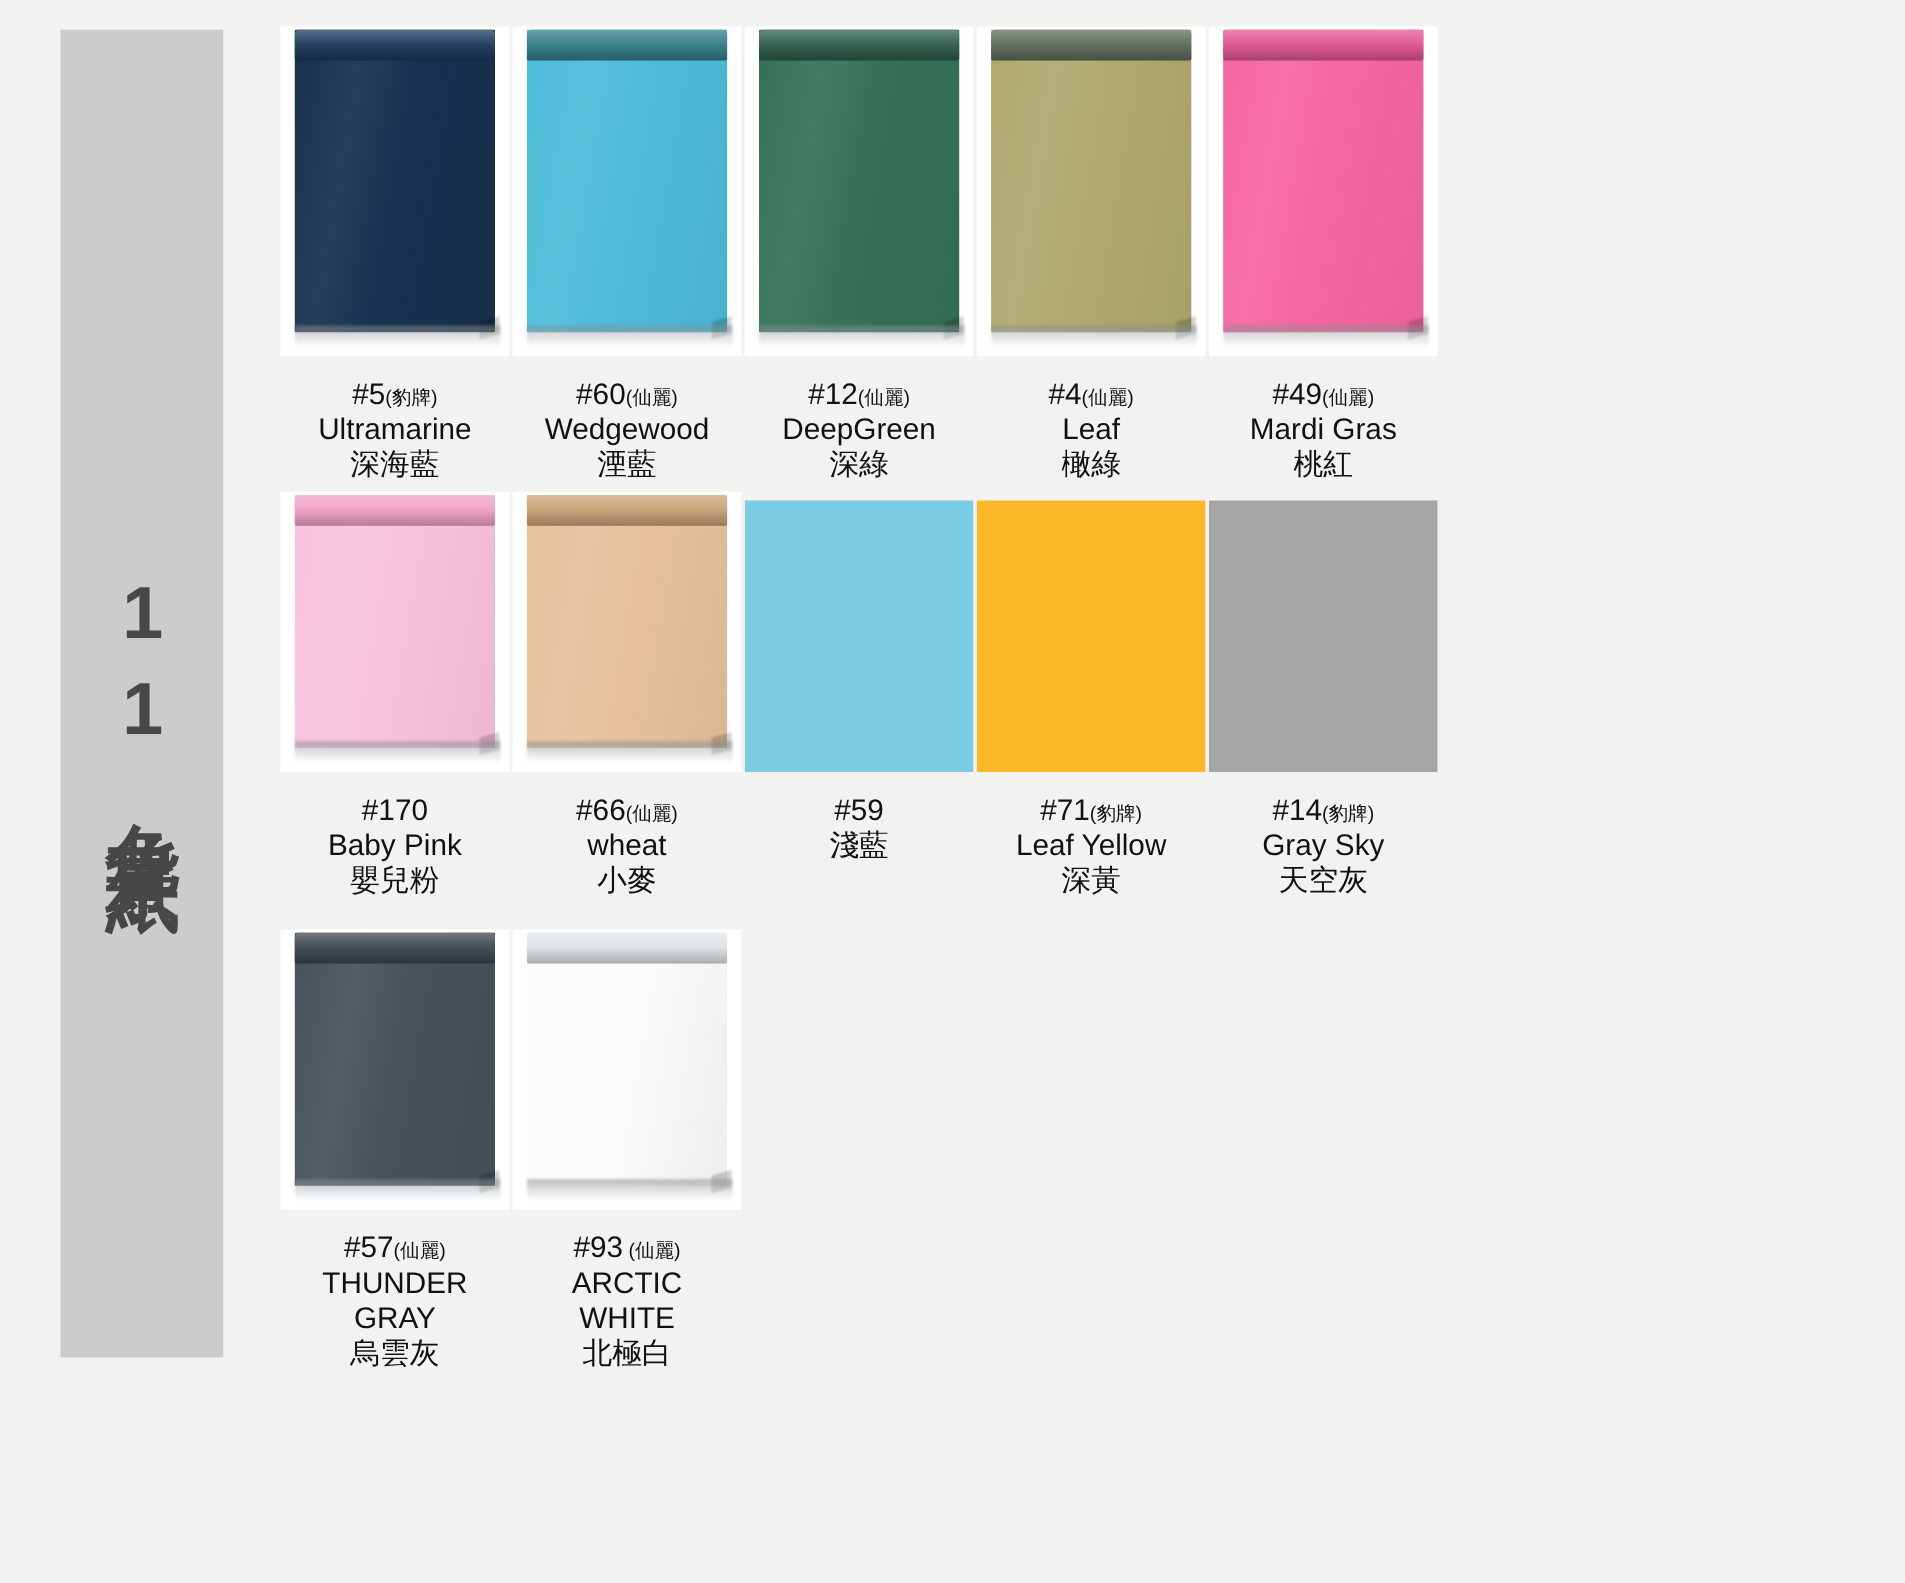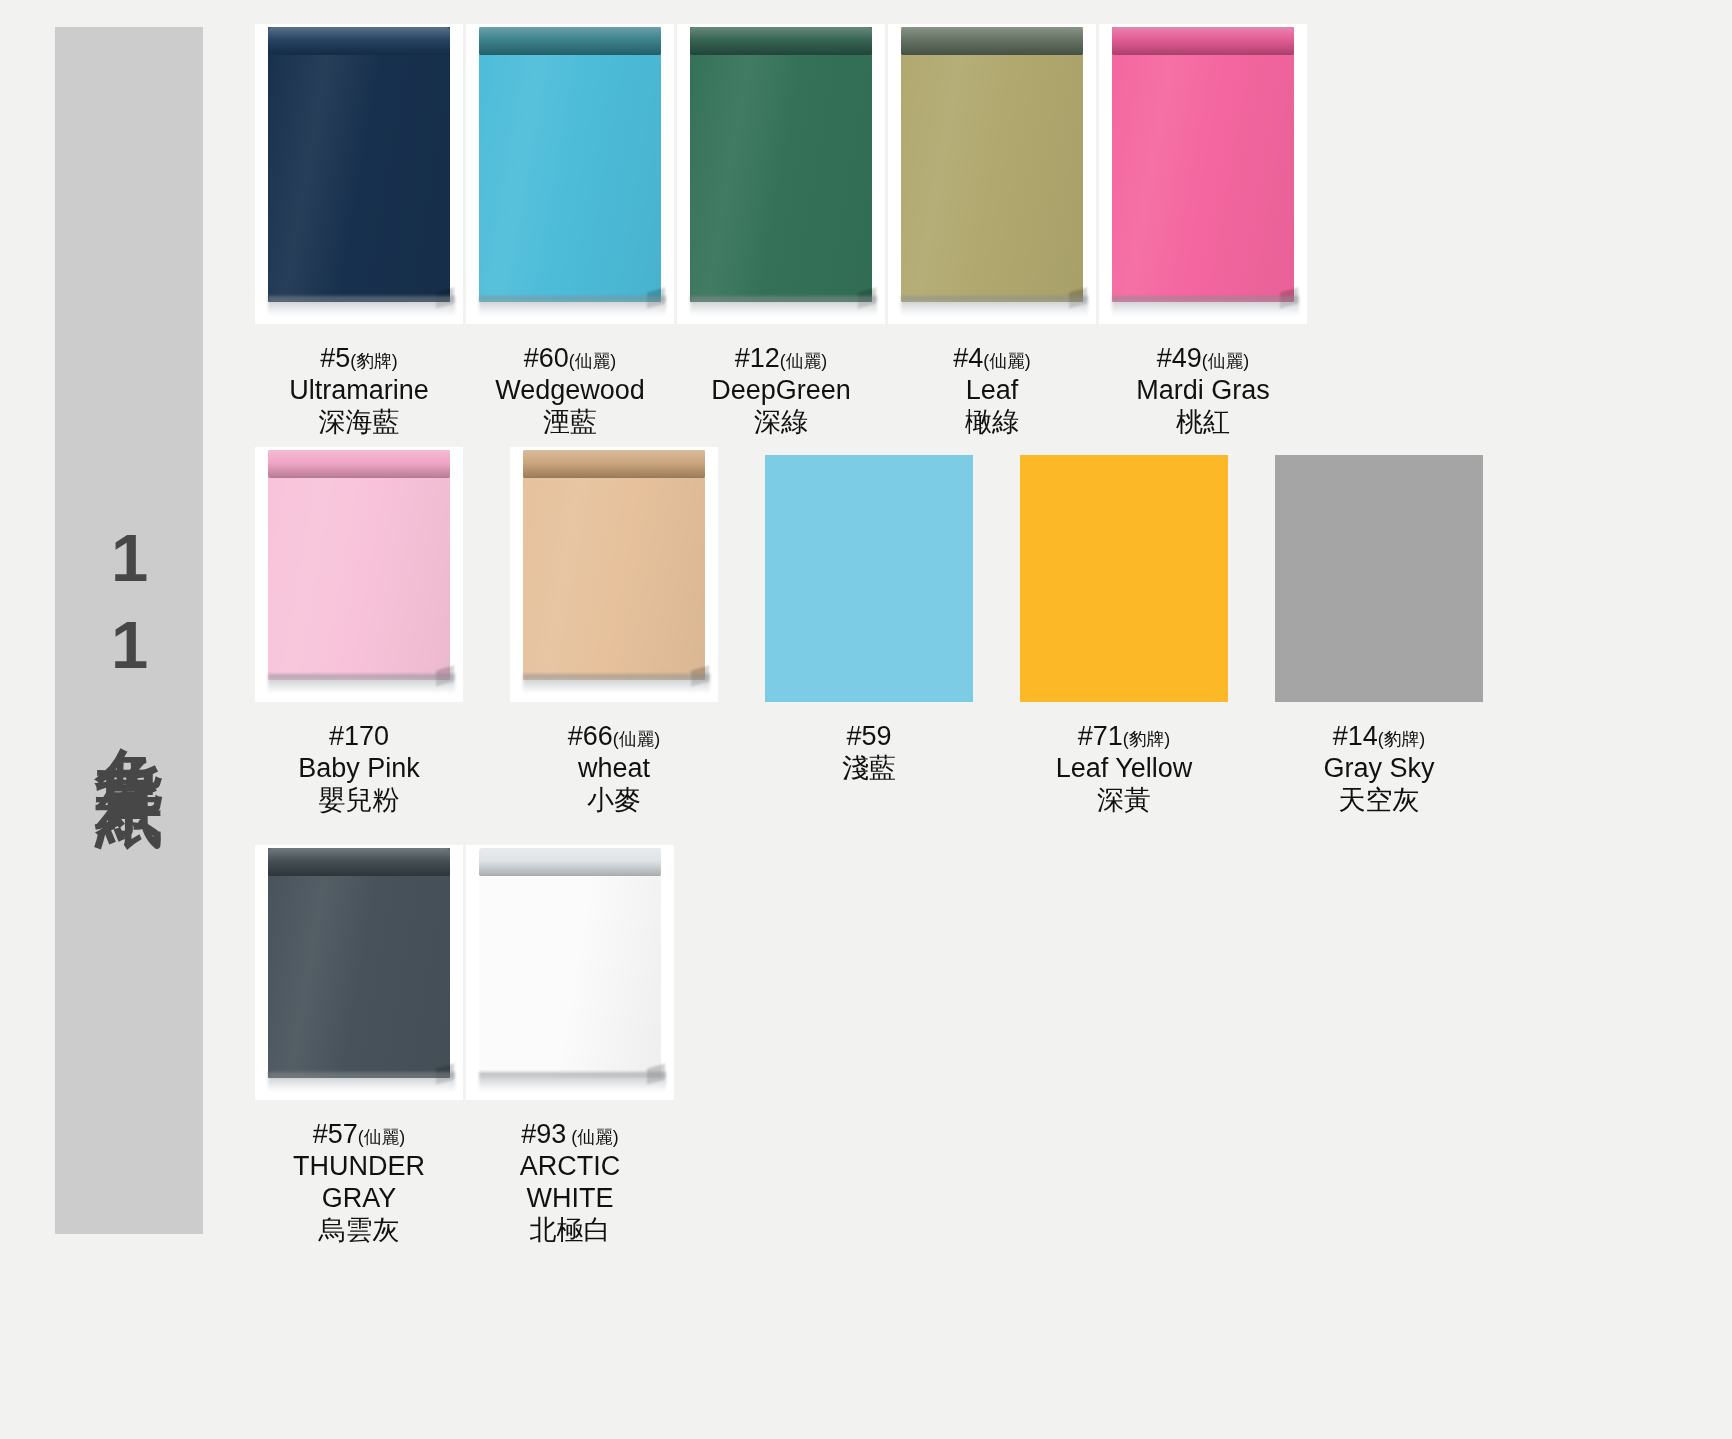--- a/index.html
+++ b/index.html
@@ -233,21 +233,21 @@
           <div class="corner-fold"></div>
           <div class="base-shadow"></div>
         </div>
         <div class="caption">
           <div class="cap-code"><span>#49</span><span class="cap-brand">(仙麗)</span></div>
           <span class="cap-en">Mardi Gras</span>
           <span class="cap-zh">桃紅</span>
         </div>
       </div>
     </div>
-    <div class="swatch-row" style="position: absolute; left: 0px; top: 447px; gap: 44px;">
+    <div class="swatch-row" style="position: absolute; left: 0px; top: 447px;">
       <div class="swatch-cell">
         <div class="photo short">
           <div class="paper" style="background: rgb(248, 195, 218);"></div>
           <div class="roll-top" style="background: rgb(240, 162, 195);"></div>
           <div class="corner-fold"></div>
           <div class="base-shadow"></div>
         </div>
         <div class="caption">
           <div class="cap-code"><span>#170</span></div>
           <span class="cap-en">Baby Pink</span>

